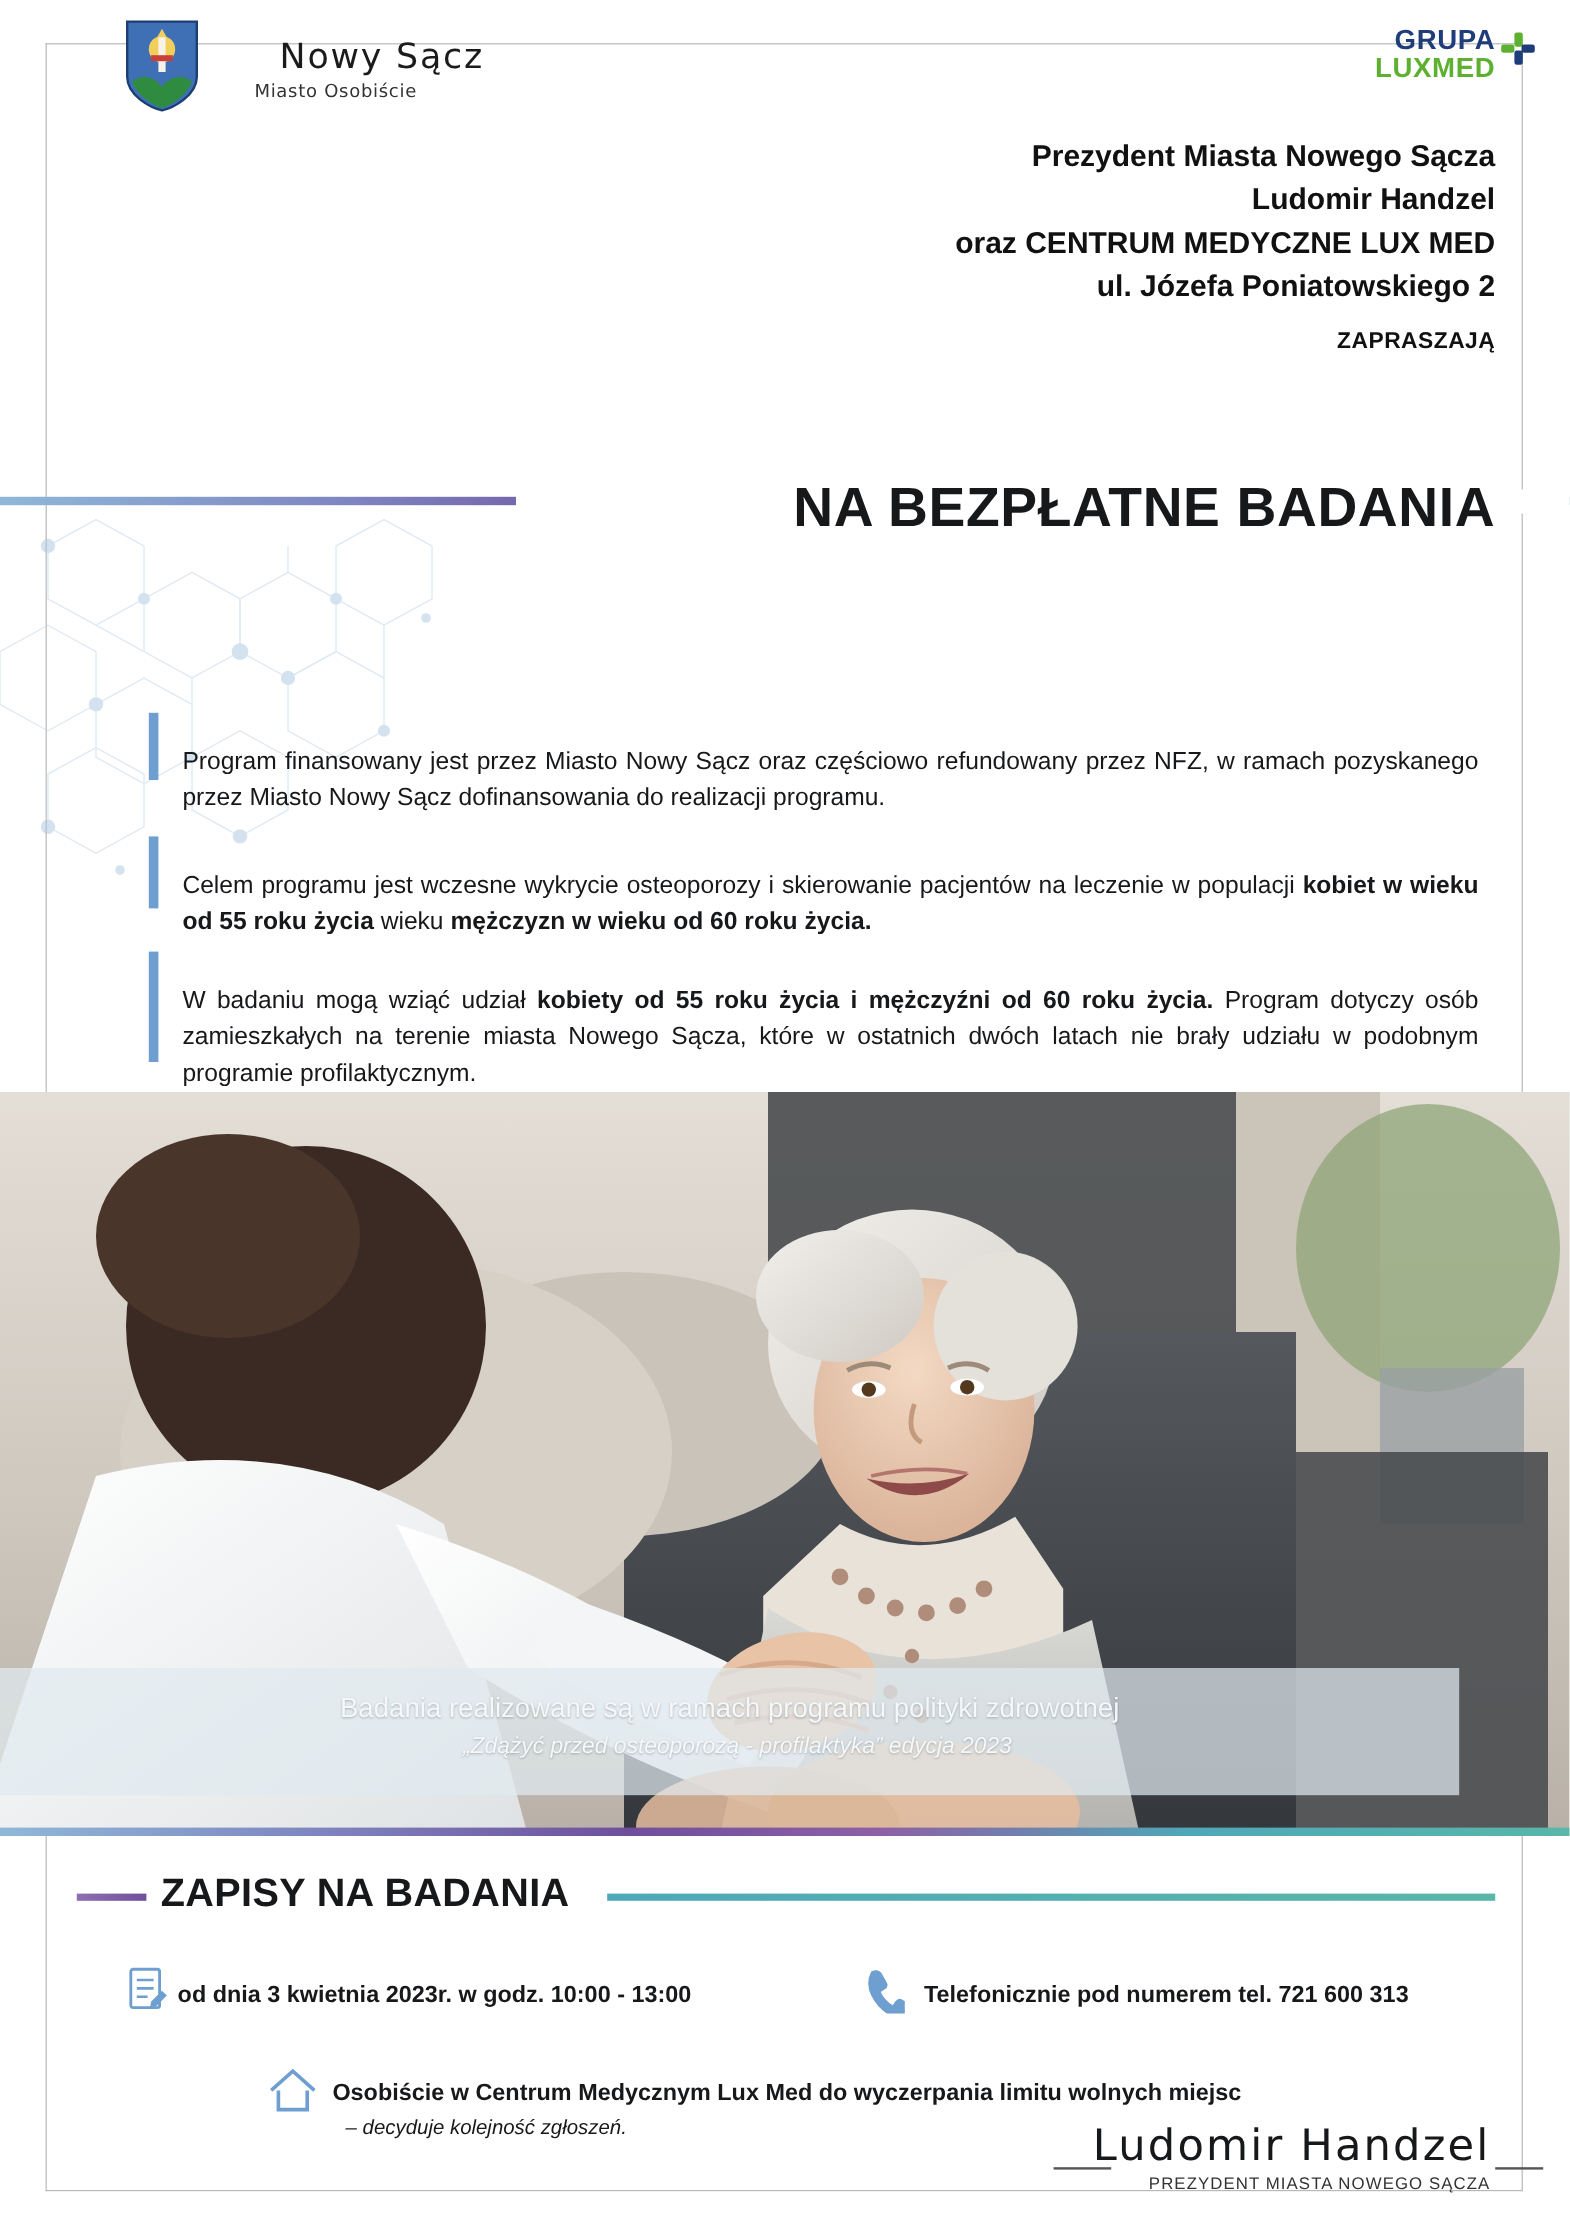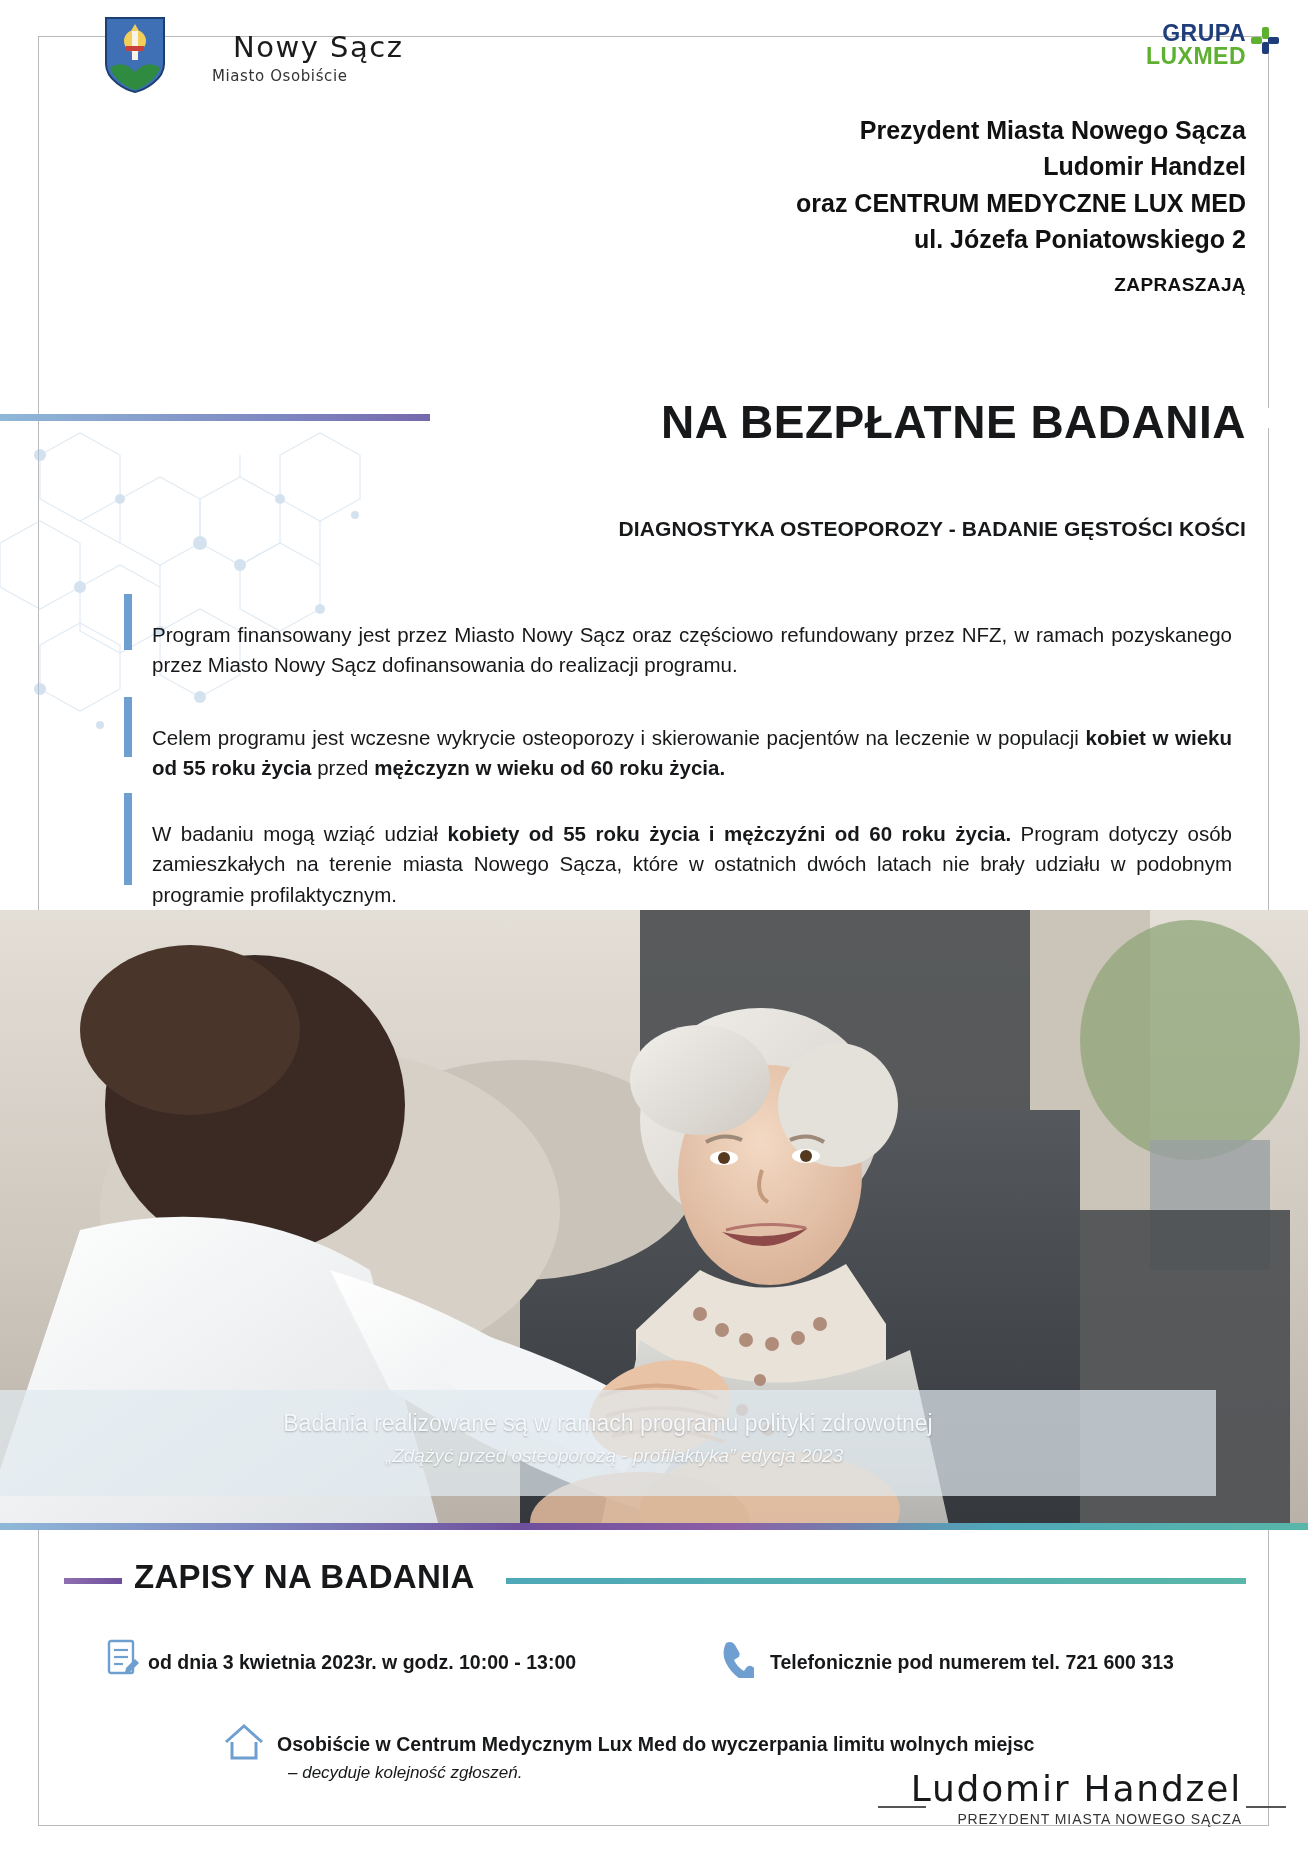--- a/index.html
+++ b/index.html
@@ -405,27 +405,26 @@
     <div>Prezydent Miasta Nowego Sącza</div>
     <div>Ludomir Handzel</div>
     <div>oraz CENTRUM MEDYCZNE LUX MED</div>
     <div>ul. Józefa Poniatowskiego 2</div>
     <span class="zap">ZAPRASZAJĄ</span>
   </div>
 
   <div class="grad-rule"></div>
   <div class="grad-rule-cover"></div>
   <div class="headline1">NA BEZPŁATNE BADANIA</div>
-  <div class="headline3">DIAGNOSTYKA OSTEOPOROZY - BADANIE GĘSTOŚCI KOŚCI</div>
 
   <div class="bar" id="bar1"></div>
   <div class="para" id="para1">Program finansowany jest przez Miasto Nowy Sącz oraz  częściowo refundowany przez NFZ, w ramach pozyskanego przez Miasto Nowy Sącz dofinansowania do realizacji programu.</div>
 
   <div class="bar" id="bar2"></div>
-  <div class="para" id="para2"><span>Celem programu jest wczesne wykrycie osteoporozy i skierowanie pacjentów na leczenie w populacji </span><b>kobiet w wieku od 55 roku życia</b><span> przed </span><b>mężczyzn w wieku od 60 roku życia.</b></div>
+  <div class="para" id="para2"><span>Celem programu jest wczesne wykrycie osteoporozy i skierowanie pacjentów na leczenie w populacji </span><b>kobiet w wieku od 55 roku życia</b><span> wieku </span><b>mężczyzn w wieku od 60 roku życia.</b></div>
 
   <div class="bar" id="bar3"></div>
   <div class="para spaced" id="para3"><span>W badaniu mogą wziąć udział </span><b>kobiety od 55 roku życia i mężczyźni od 60 roku życia.</b><span> Program dotyczy osób zamieszkałych na terenie miasta Nowego Sącza, które w ostatnich dwóch latach nie brały udziału w podobnym programie profilaktycznym.</span></div>
 
   <div class="photo">
     <svg width="1308" height="620" viewBox="0 0 1308 620">
       <defs>
         <linearGradient id="roomBg" x1="0" y1="0" x2="0" y2="1">
           <stop offset="0%" stop-color="#e3ded6"></stop>
           <stop offset="55%" stop-color="#cfc8bf"></stop>

